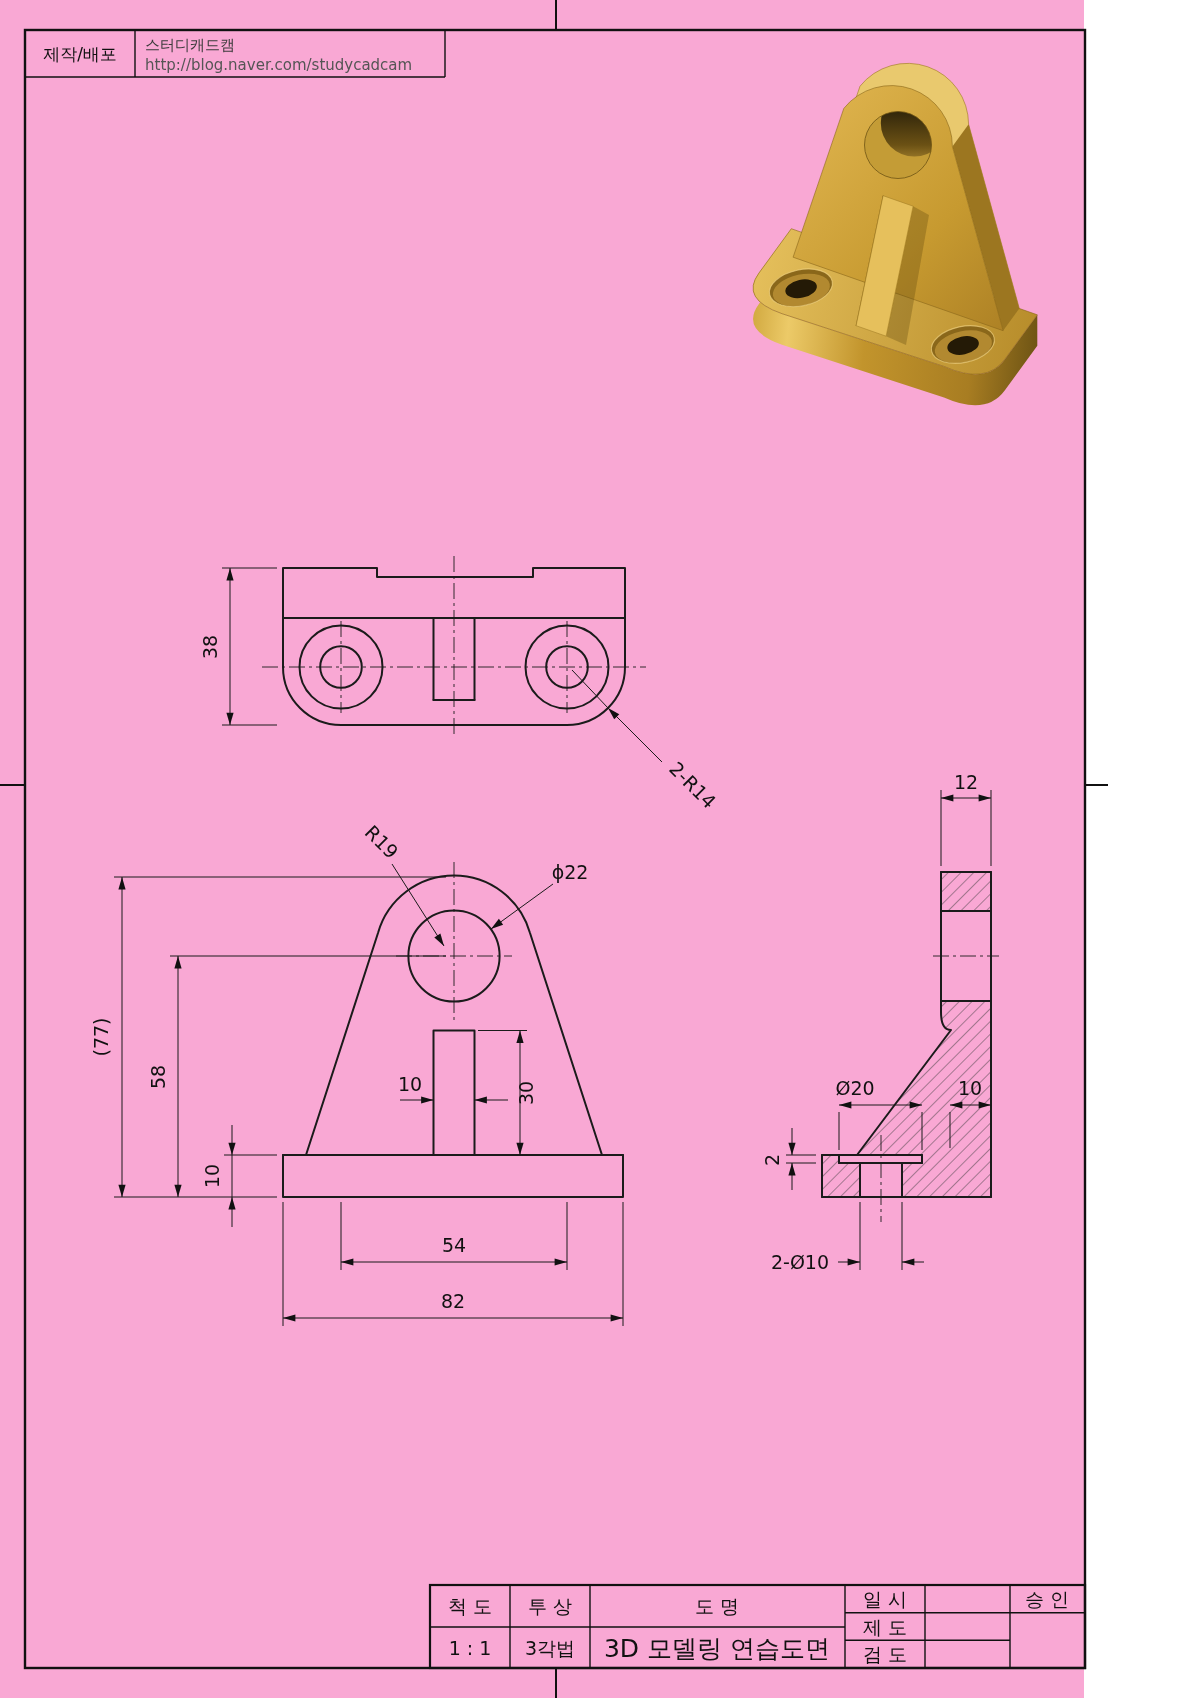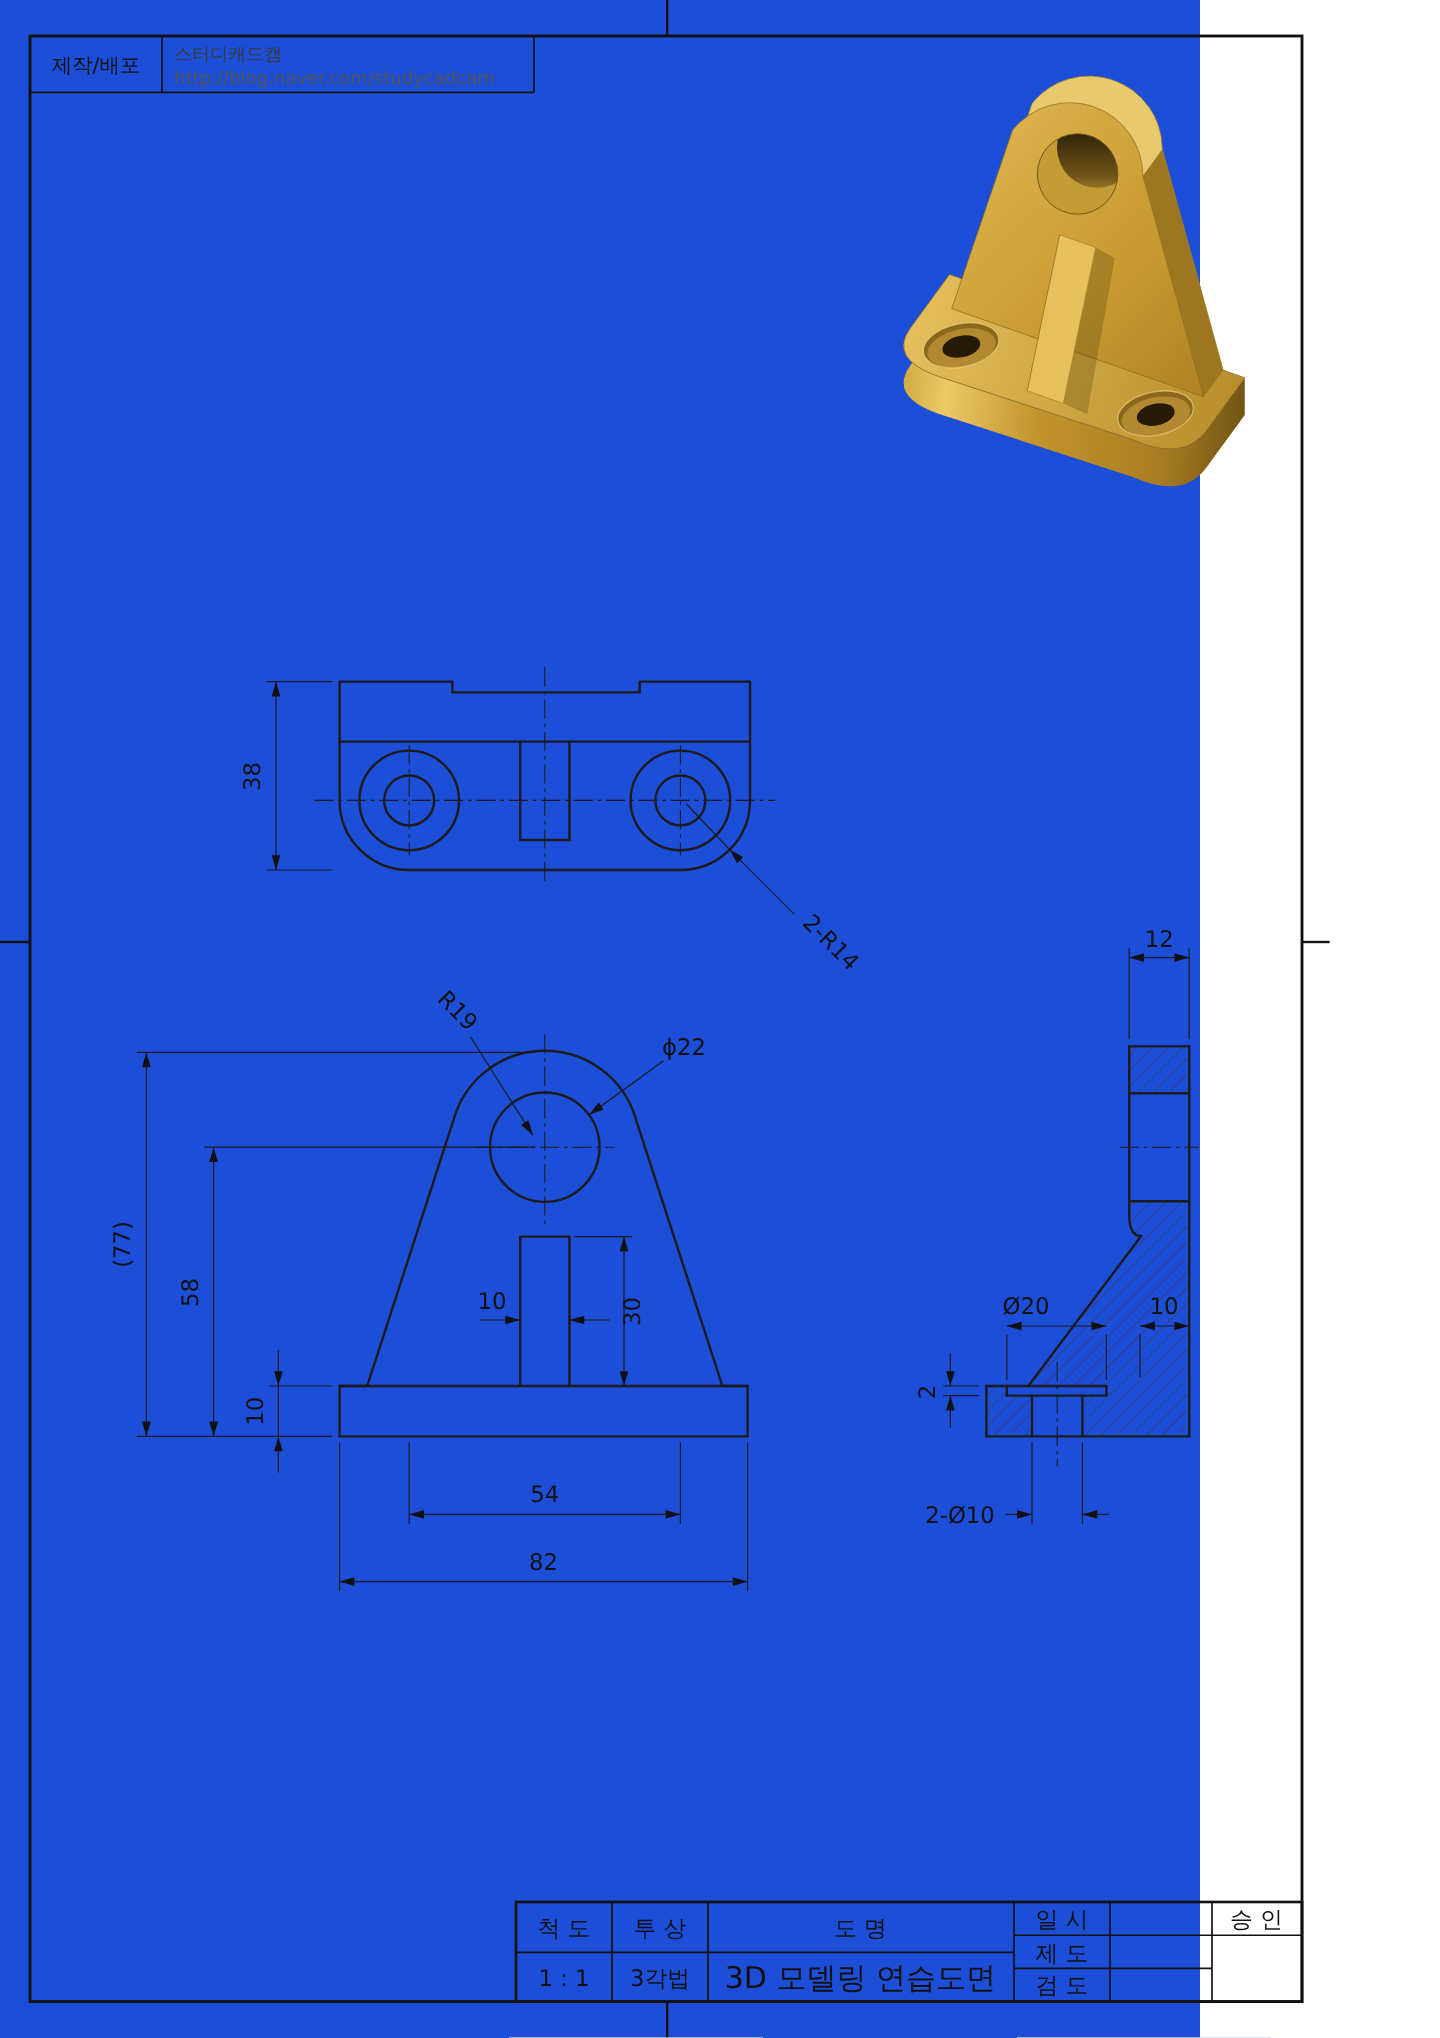--- a/index.html
+++ b/index.html
@@ -1,16 +1,16 @@
 <!DOCTYPE html>
 <html><head>
 <meta charset="utf-8">
 <style>
   html,body{margin:0;padding:0;background:#fff;}
-  #sheet{position:relative;width:1000px;height:1698px;background:#1d4ed8;font-family:"DejaVu Sans","Liberation Sans",sans-serif;}
+  #sheet{position:relative;width:1084px;height:1698px;background:#f9a8d4;font-family:"DejaVu Sans","Liberation Sans",sans-serif;}
   svg{display:block}
   .obj{fill:none;stroke:#1b1b1b;stroke-width:2;stroke-linecap:round;stroke-linejoin:round}
   .thin{fill:none;stroke:#1b1b1b;stroke-width:1}
   .cl{fill:none;stroke:#1b1b1b;stroke-width:0.9;stroke-dasharray:16 4 3 4}
   .dimtxt{font:19px "DejaVu Sans",sans-serif;fill:#111}
   .tbl{stroke:#111;stroke-width:1.4;fill:none}
   .tblh{stroke:#111;stroke-width:2.2;fill:none}
   .ktxt{font:19px "DejaVu Sans",sans-serif;fill:#111}
   .ktxt-big{font:25px "DejaVu Sans",sans-serif;fill:#111}
   .small{font:15px "DejaVu Sans",sans-serif;fill:#3a3a3a}

